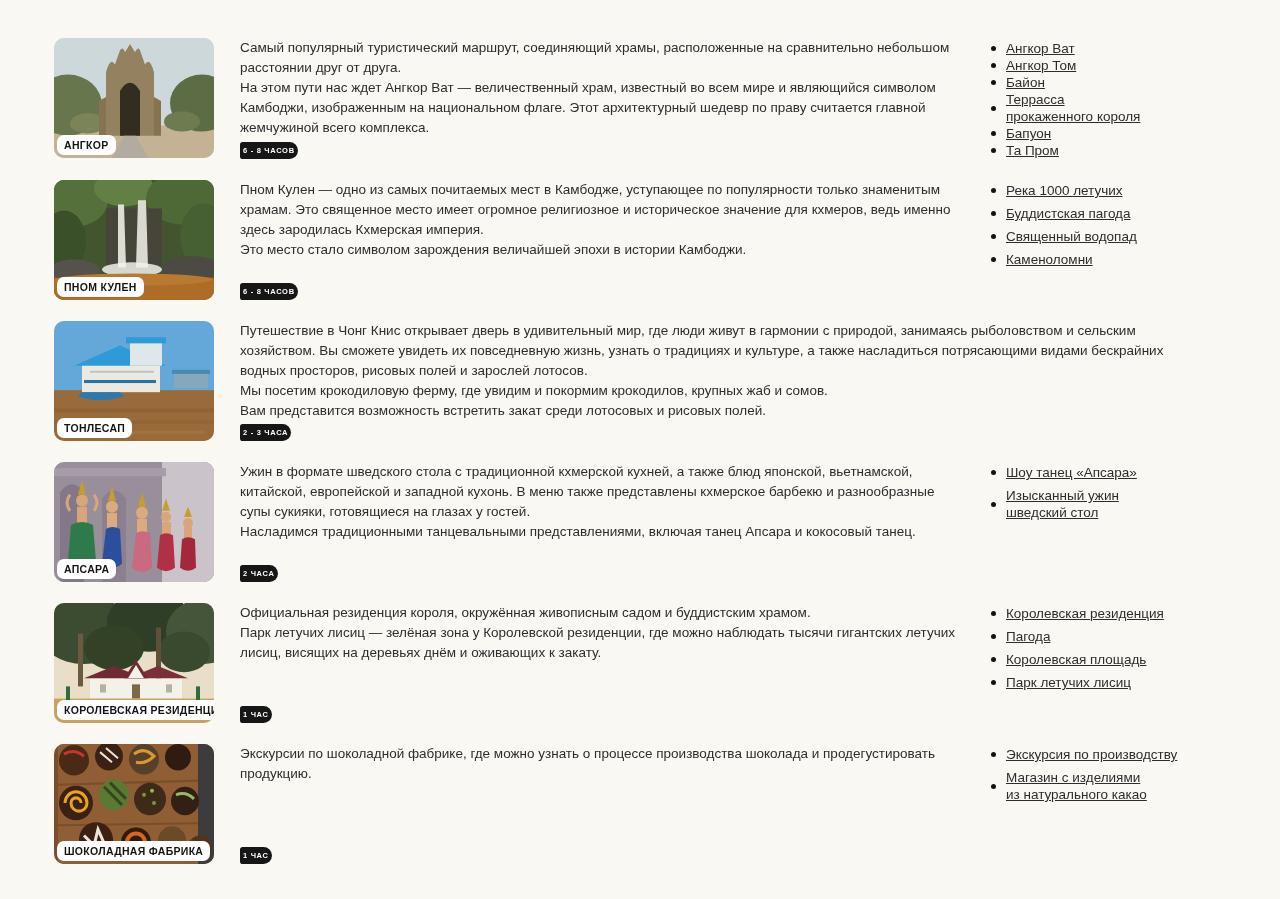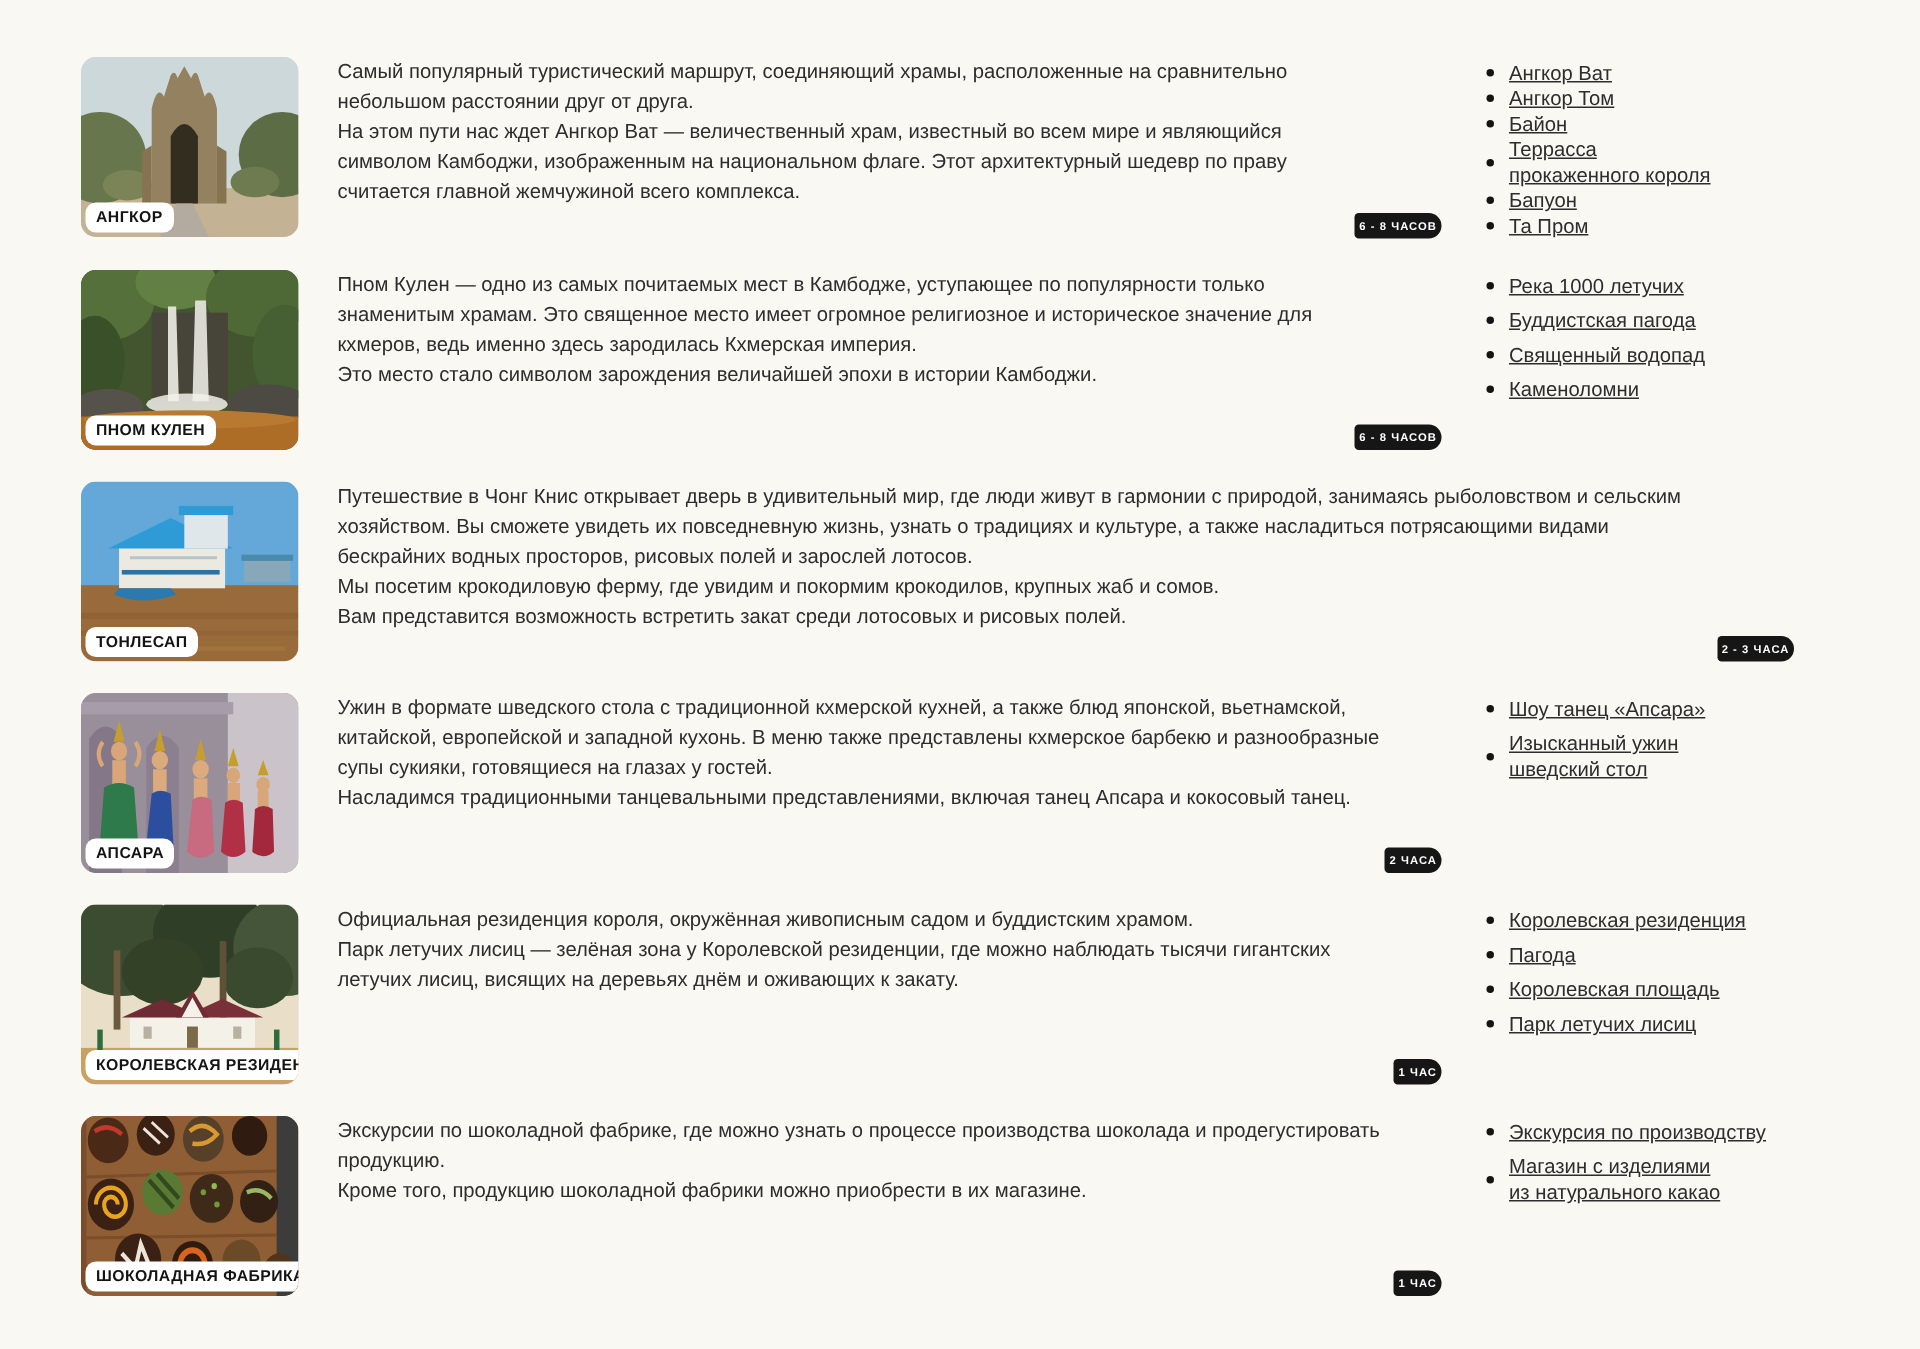--- a/index.html
+++ b/index.html
@@ -19,21 +19,21 @@
     padding: 38px 54px 0 54px;
   }
   .row {
     display: flex;
     align-items: stretch;
     margin-bottom: 21px;
   }
   .photo {
     position: relative;
     flex: none;
-    width: 145px;
+    width: 160px;
     height: 120px;
     margin: 0;
     border-radius: 10px;
     overflow: hidden;
     background: #ddd;
   }
   .photo svg { display: block; width: 100%; height: 100%; }
   .photo-label {
     position: absolute;
     left: 3px;
@@ -46,20 +46,21 @@
     padding: 4px 7px;
     border-radius: 7px;
     white-space: nowrap;
   }
   .content {
     flex: 1 1 auto;
     margin-left: 26px;
     margin-right: 30px;
     min-height: 120px;
     display: flex;
+    flex-direction: column;
   }
   .desc p {
     margin: 0;
     font-size: 13.5px;
     line-height: 20px;
   }
   .badge {
     margin-top: auto;
     align-self: flex-start;
     background: #161616;
@@ -366,21 +367,20 @@
         <circle cx="82" cy="97" r="15" fill="#2f1b10"></circle>
         <path d="M82 97 m-9 0 a9 9 0 1 1 18 0 a6 6 0 1 1 -12 0" stroke="#d8641e" stroke-width="4" fill="none"></path>
         <circle cx="118" cy="95" r="14" fill="#6b4a28"></circle>
         <circle cx="146" cy="102" r="12" fill="#52341c"></circle>
       </svg>
       <figcaption class="photo-label">ШОКОЛАДНАЯ ФАБРИКА</figcaption>
     </figure>
     <div class="content">
       <div class="desc">
         <p>Экскурсии по шоколадной фабрике, где можно узнать о процессе производства шоколада и продегустировать продукцию.</p>
-        <p>Кроме того, продукцию шоколадной фабрики можно приобрести в их магазине.</p>
       </div>
       <div class="badge">1 ЧАС</div>
     </div>
     <ul class="highlights">
       <li>
           <span class="dot"></span>
           <span class="hl">Экскурсия по производству</span>
         </li>
       <li>
           <span class="dot"></span>

